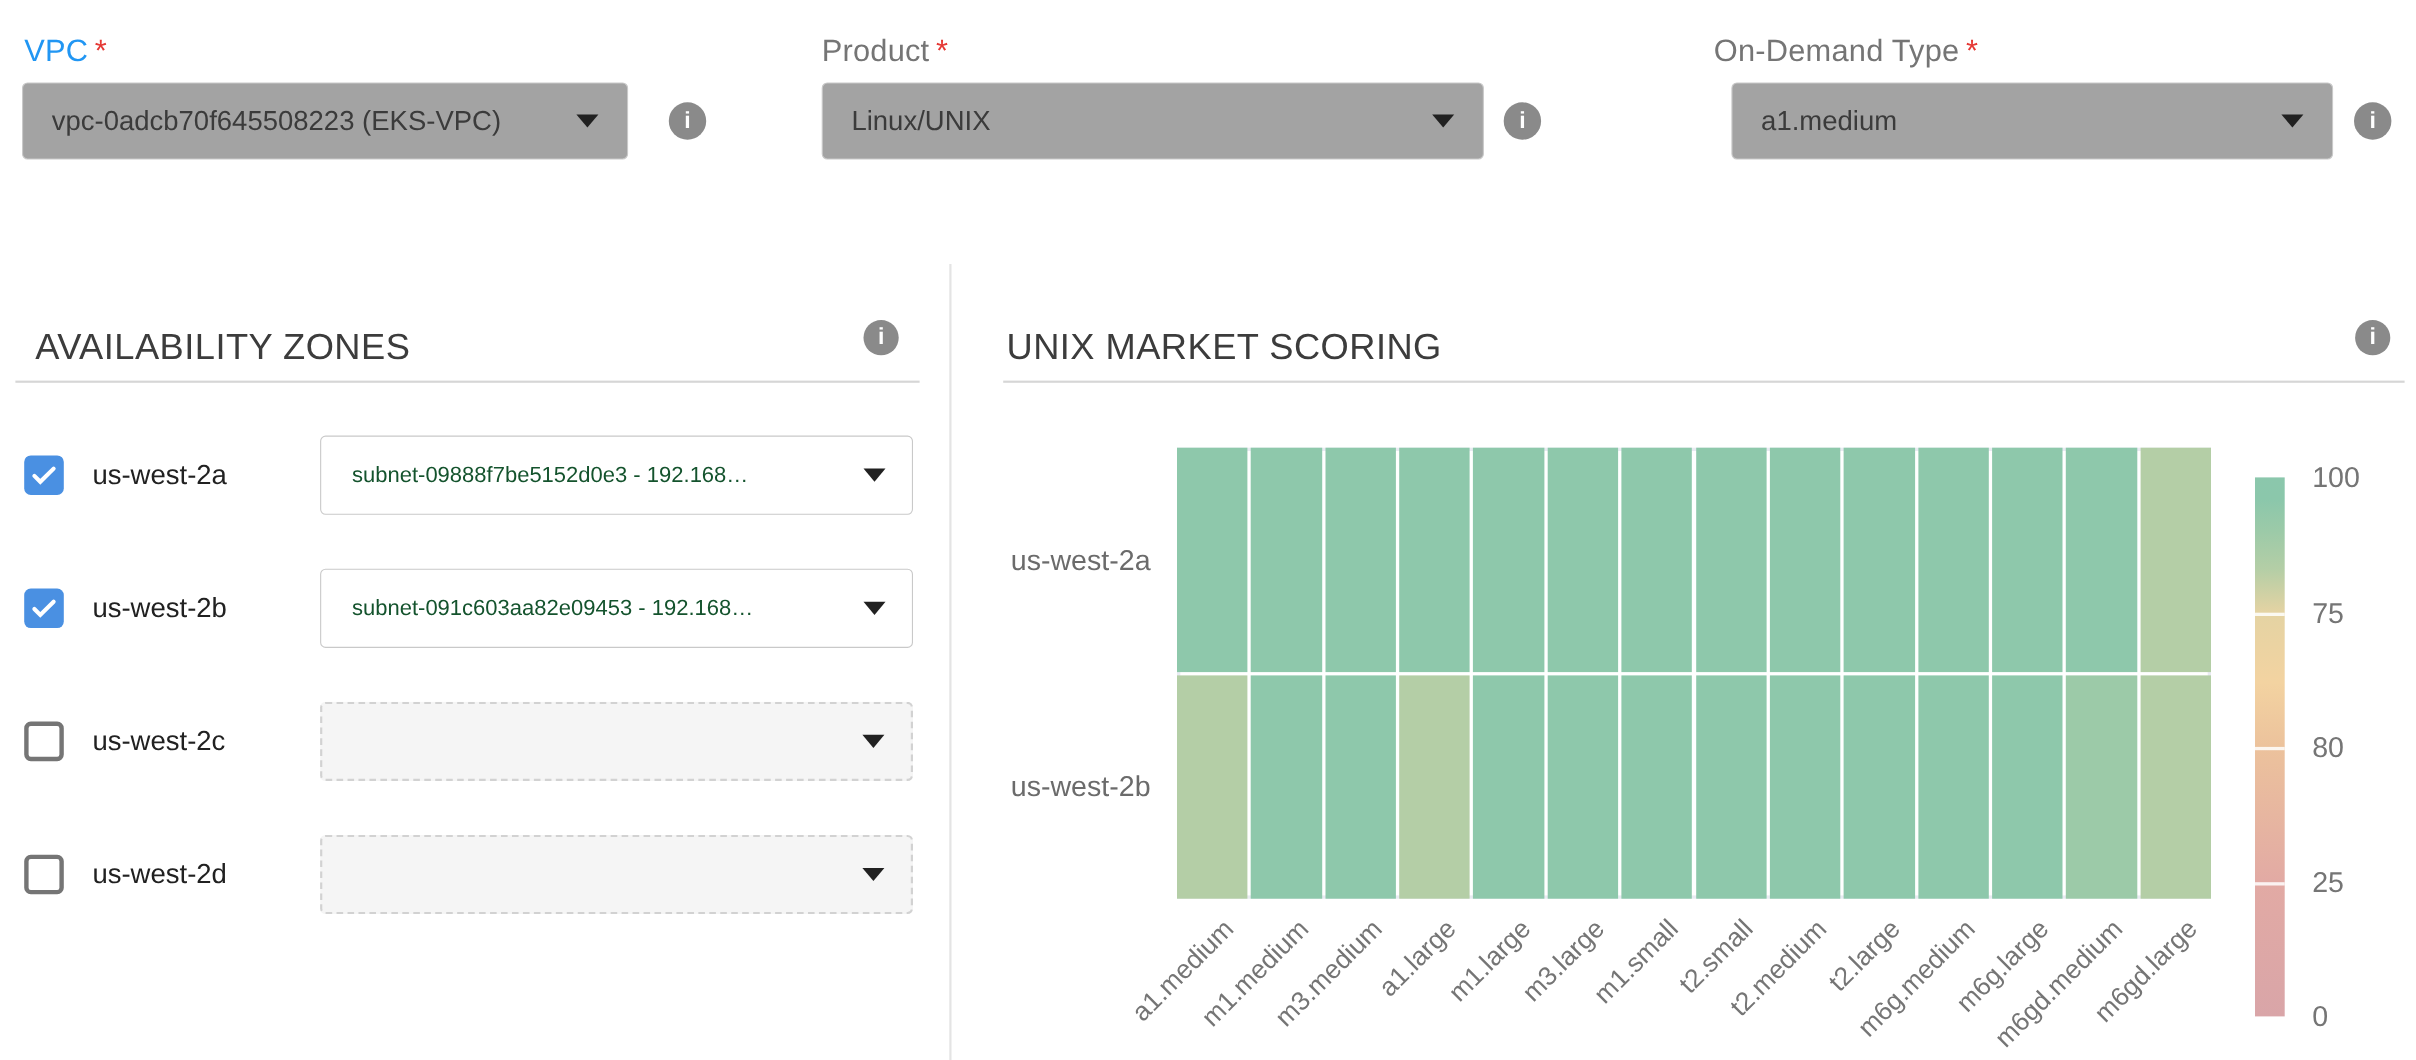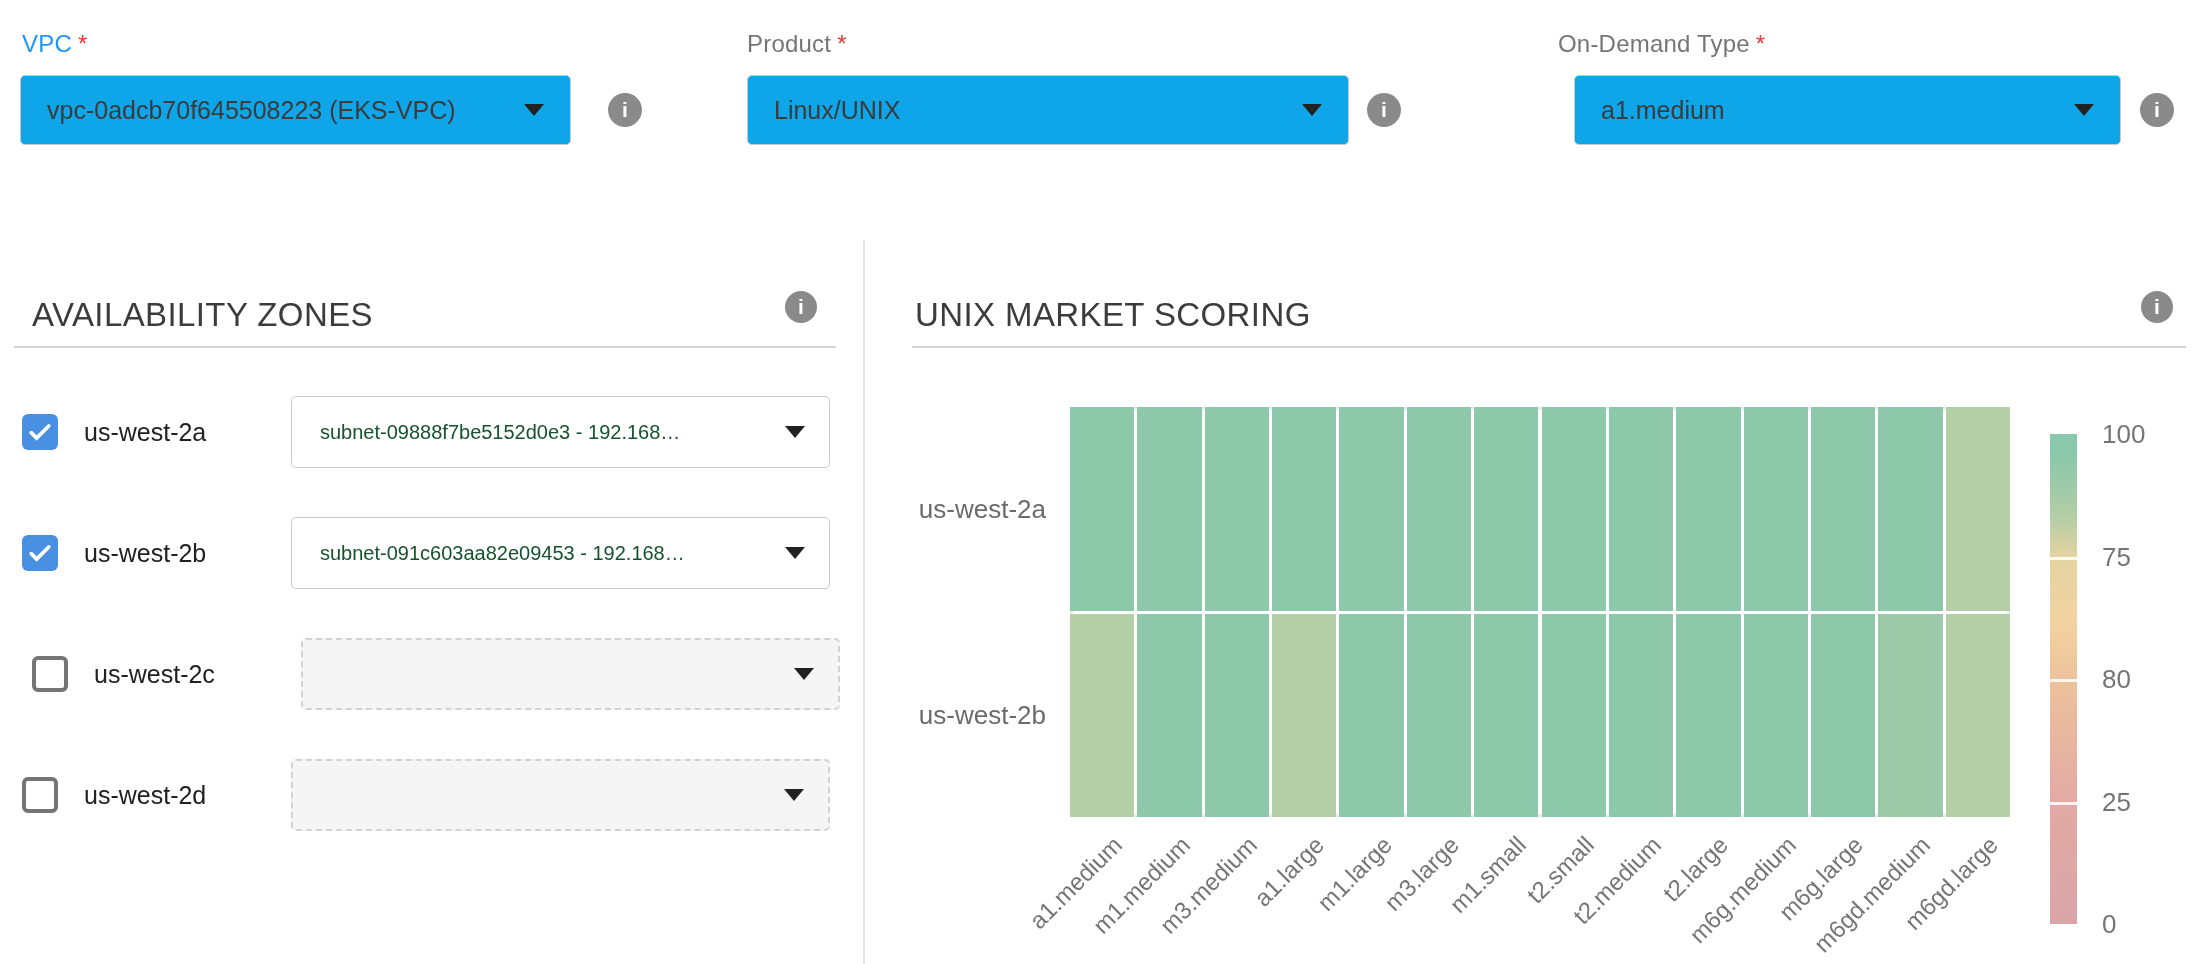--- a/index.html
+++ b/index.html
@@ -1,24 +1,24 @@
 <!DOCTYPE html>
 <html><head>
 <meta charset="utf-8">
 <style>
   * { margin:0; padding:0; box-sizing:border-box; }
   html,body { width:2196px; height:964px; background:#fff; overflow:hidden;
               font-family:"Liberation Sans", sans-serif; }
   .canvas { position:relative; width:2196px; height:964px; background:#fff; }
 
   
-  .field-label { position:absolute; top:30px; font-size:24px; color:#757575; letter-spacing:.2px; }
+  .field-label { position:absolute; top:30px; font-size:28px; color:#757575; letter-spacing:.2px; }
   .field-label .req { color:#e53935; margin-left:6px; }
   .field-label.vpc { color:#2196f3; }
-  .select-box { position:absolute; top:75px; height:70px; background:#0ea5e9;
+  .select-box { position:absolute; top:75px; height:70px; background:#a3a3a3;
                 border:1px solid #c9c9c9; border-radius:5px; display:flex; align-items:center;
                 padding:0 26px; cursor:pointer; }
   .select-box .val { font-size:25px; color:#3b3b3b; white-space:nowrap; overflow:hidden; flex:1; }
   .caret { width:0; height:0; border-left:10px solid transparent; border-right:10px solid transparent;
            border-top:12px solid #212121; margin-left:18px; flex:none; }
   .info-icon { position:absolute; width:34px; height:34px; border-radius:50%; background:#8a8a8a;
                color:#fff; font-size:21px; font-weight:bold; display:flex; align-items:center;
                justify-content:center; cursor:pointer; }
 
   
@@ -101,21 +101,21 @@
           <svg width="30" height="30" viewBox="0 0 24 24">
             <path d="M5 12.5l4.3 4.3L19 7.2" stroke="#fff" stroke-width="3" fill="none" stroke-linecap="round"></path>
           </svg>
         </div>
         <div class="az-zone">us-west-2b</div>
         <div class="az-select">
           <span class="val">subnet-091c603aa82e09453 - 192.168…</span>
           <span class="caret"></span>
         </div>
       </div>
-      <div class="az-row" style="top: 638px; margin-left: 10px;">
+      <div class="az-row" style="top: 638px;">
         <div class="az-check off"></div>
         <div class="az-zone">us-west-2c</div>
         <div class="az-select empty">
           <span class="val"></span>
           <span class="caret"></span>
         </div>
       </div>
       <div class="az-row" style="top: 759px;">
         <div class="az-check off"></div>
         <div class="az-zone">us-west-2d</div>

